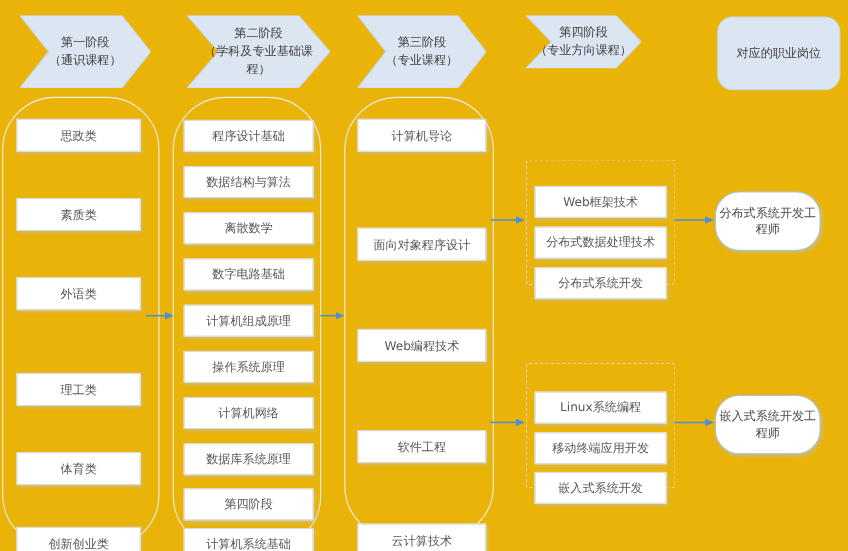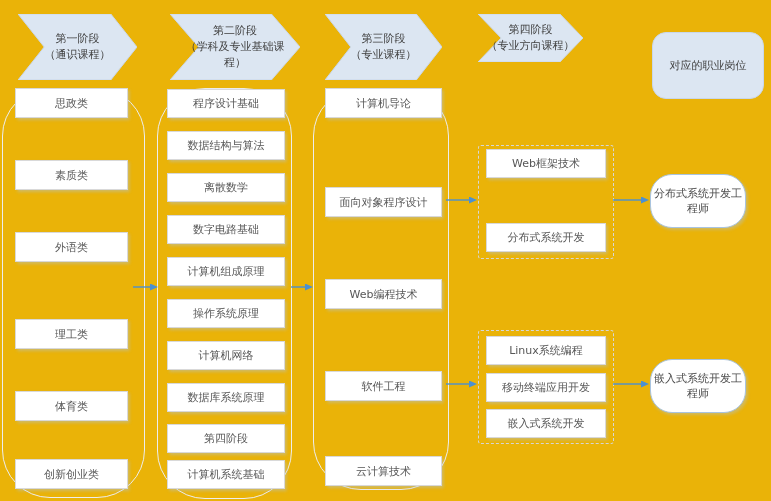--- a/index.html
+++ b/index.html
@@ -10,30 +10,30 @@
   .chev{position:absolute;}
   .chev svg{position:absolute;left:0;top:0;width:100%;height:100%;}
   .chev-label{position:absolute;left:0;top:0;width:100%;height:100%;
     display:flex;align-items:center;justify-content:center;text-align:center;
     font-size:11px;line-height:1.45;color:#404040;white-space:pre-line;}
 
   
   .jobs-header{position:absolute;left:652px;top:15px;width:110px;height:65px;
     background:#dce6f2;border:1px solid #c9d7ea;border-radius:14px;
     display:flex;align-items:center;justify-content:center;text-align:center;
-    font-size:11px;color:#404040;margin-top:17px;}
+    font-size:11px;color:#404040;}
 
   
   .col-group{position:absolute;border:1px solid #ededed;border-radius:48px;background:transparent;}
 
   
   .box{position:absolute;background:#ffffff;border:1px solid #d9d9d9;
     box-shadow:1.5px 2px 3px rgba(176,198,222,.45);
     display:flex;align-items:center;justify-content:center;text-align:center;
-    font-size:11px;color:#575757;white-space:pre-line;}
+    font-size:11px;color:#575757;white-space:pre-line;margin-top:20px;}
 
   
   .dash-group{position:absolute;border:1px dashed #d6d6d6;border-radius:3px;}
 
   
   .job-box{position:absolute;left:650px;width:94px;height:52px;background:#ffffff;
     border:1px solid #a9c4e0;border-radius:22px;
     box-shadow:1.5px 2px 3px rgba(176,198,222,.4);
     display:flex;align-items:center;justify-content:center;text-align:center;
     font-size:11px;line-height:1.4;color:#4a4a4a;white-space:pre-line;}
@@ -103,20 +103,21 @@
   <div class="box" style="left:167px;top:460px;width:116px;height:27px">计算机系统基础</div>
 
   <div class="box" style="left:325px;top:88px;width:115px;height:28px">计算机导论</div>
   <div class="box" style="left:325px;top:187px;width:115px;height:28px">面向对象程序设计</div>
   <div class="box" style="left:325px;top:279px;width:115px;height:28px">Web编程技术</div>
   <div class="box" style="left:325px;top:371px;width:115px;height:28px">软件工程</div>
   <div class="box" style="left:325px;top:456px;width:115px;height:28px">云计算技术</div>
 
   <div class="dash-group" style="left:478px;top:145px;width:134px;height:112px"></div>
   <div class="box" style="left:486px;top:149px;width:118px;height:27px">Web框架技术</div>
+  <div class="box" style="left:486px;top:186px;width:118px;height:27px">分布式数据处理技术</div>
   <div class="box" style="left:486px;top:223px;width:118px;height:27px">分布式系统开发</div>
 
   <div class="dash-group" style="left:478px;top:330px;width:134px;height:112px"></div>
   <div class="box" style="left:486px;top:336px;width:118px;height:27px">Linux系统编程</div>
   <div class="box" style="left:486px;top:373px;width:118px;height:27px">移动终端应用开发</div>
   <div class="box" style="left:486px;top:409px;width:118px;height:27px">嵌入式系统开发</div>
 
   <div class="job-box" style="top:174px">分布式系统开发工
 程师</div>
   <div class="job-box" style="top:359px">嵌入式系统开发工

